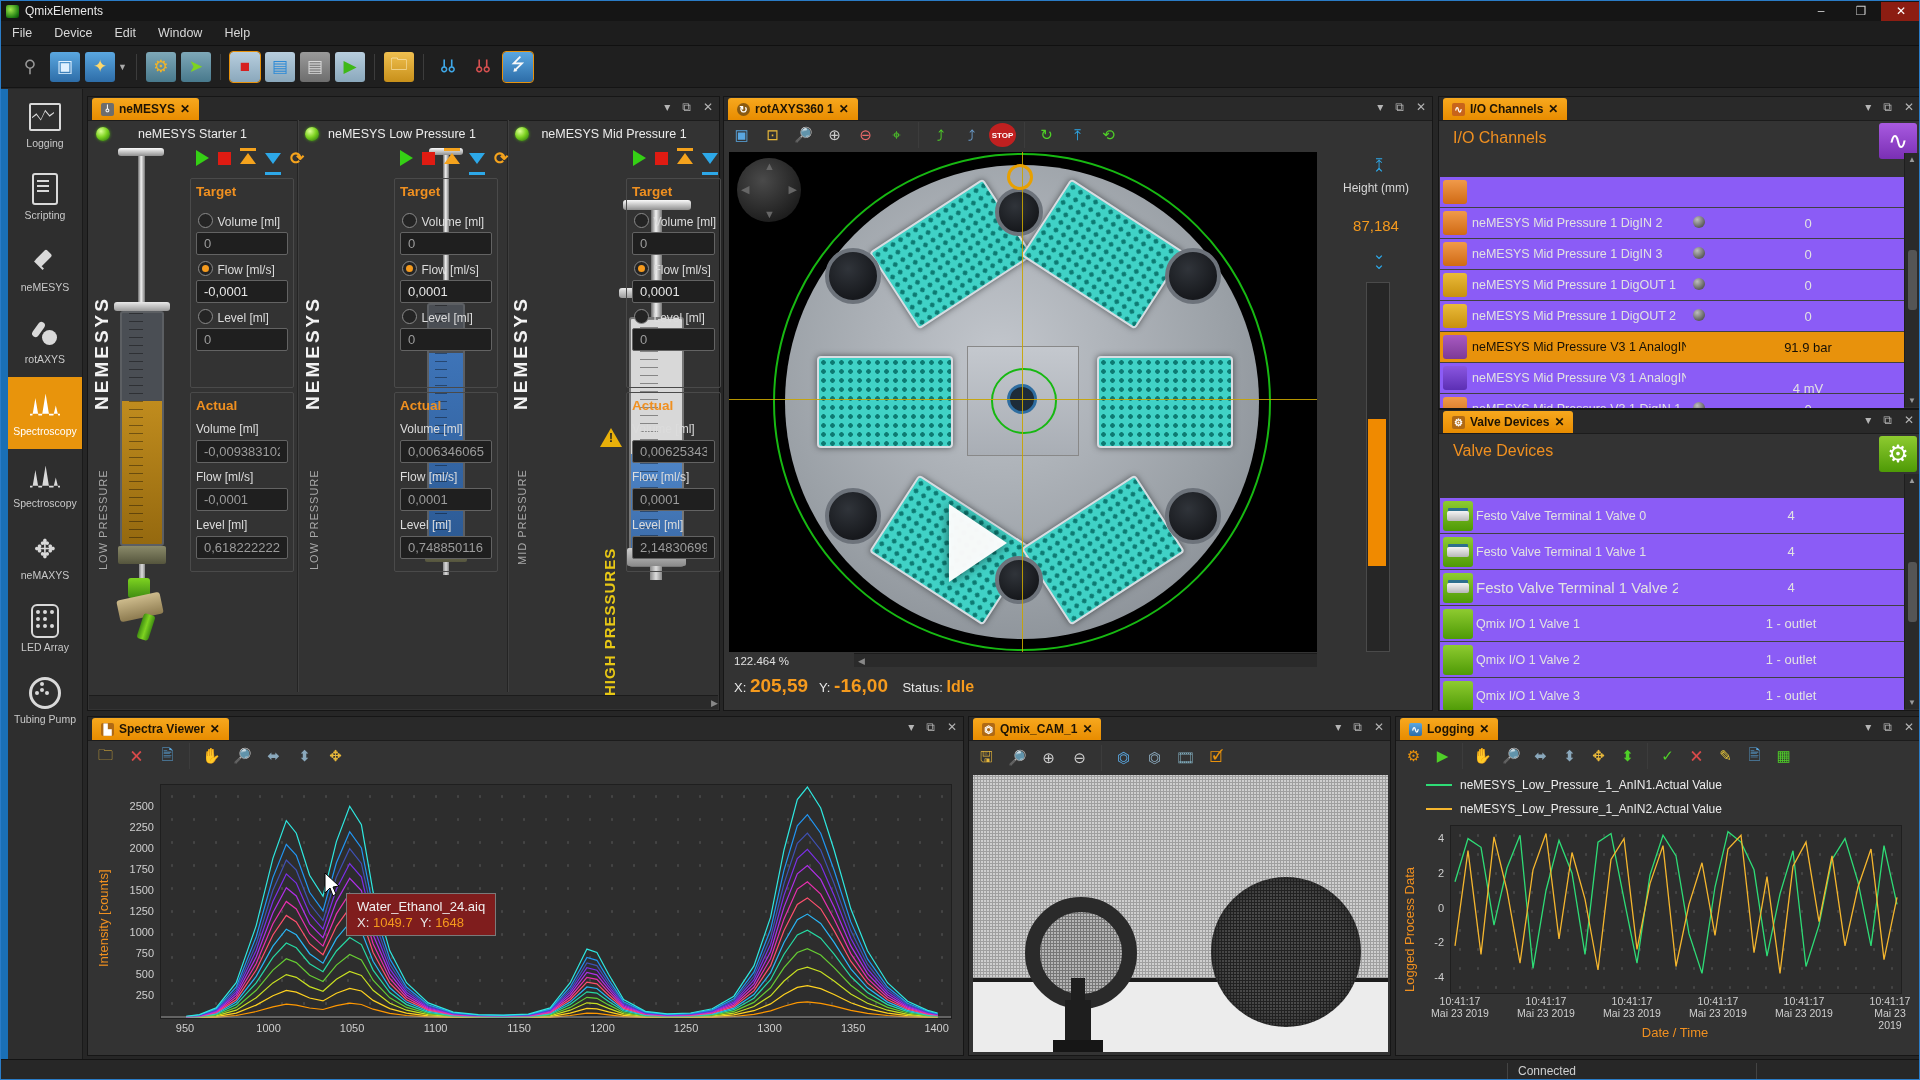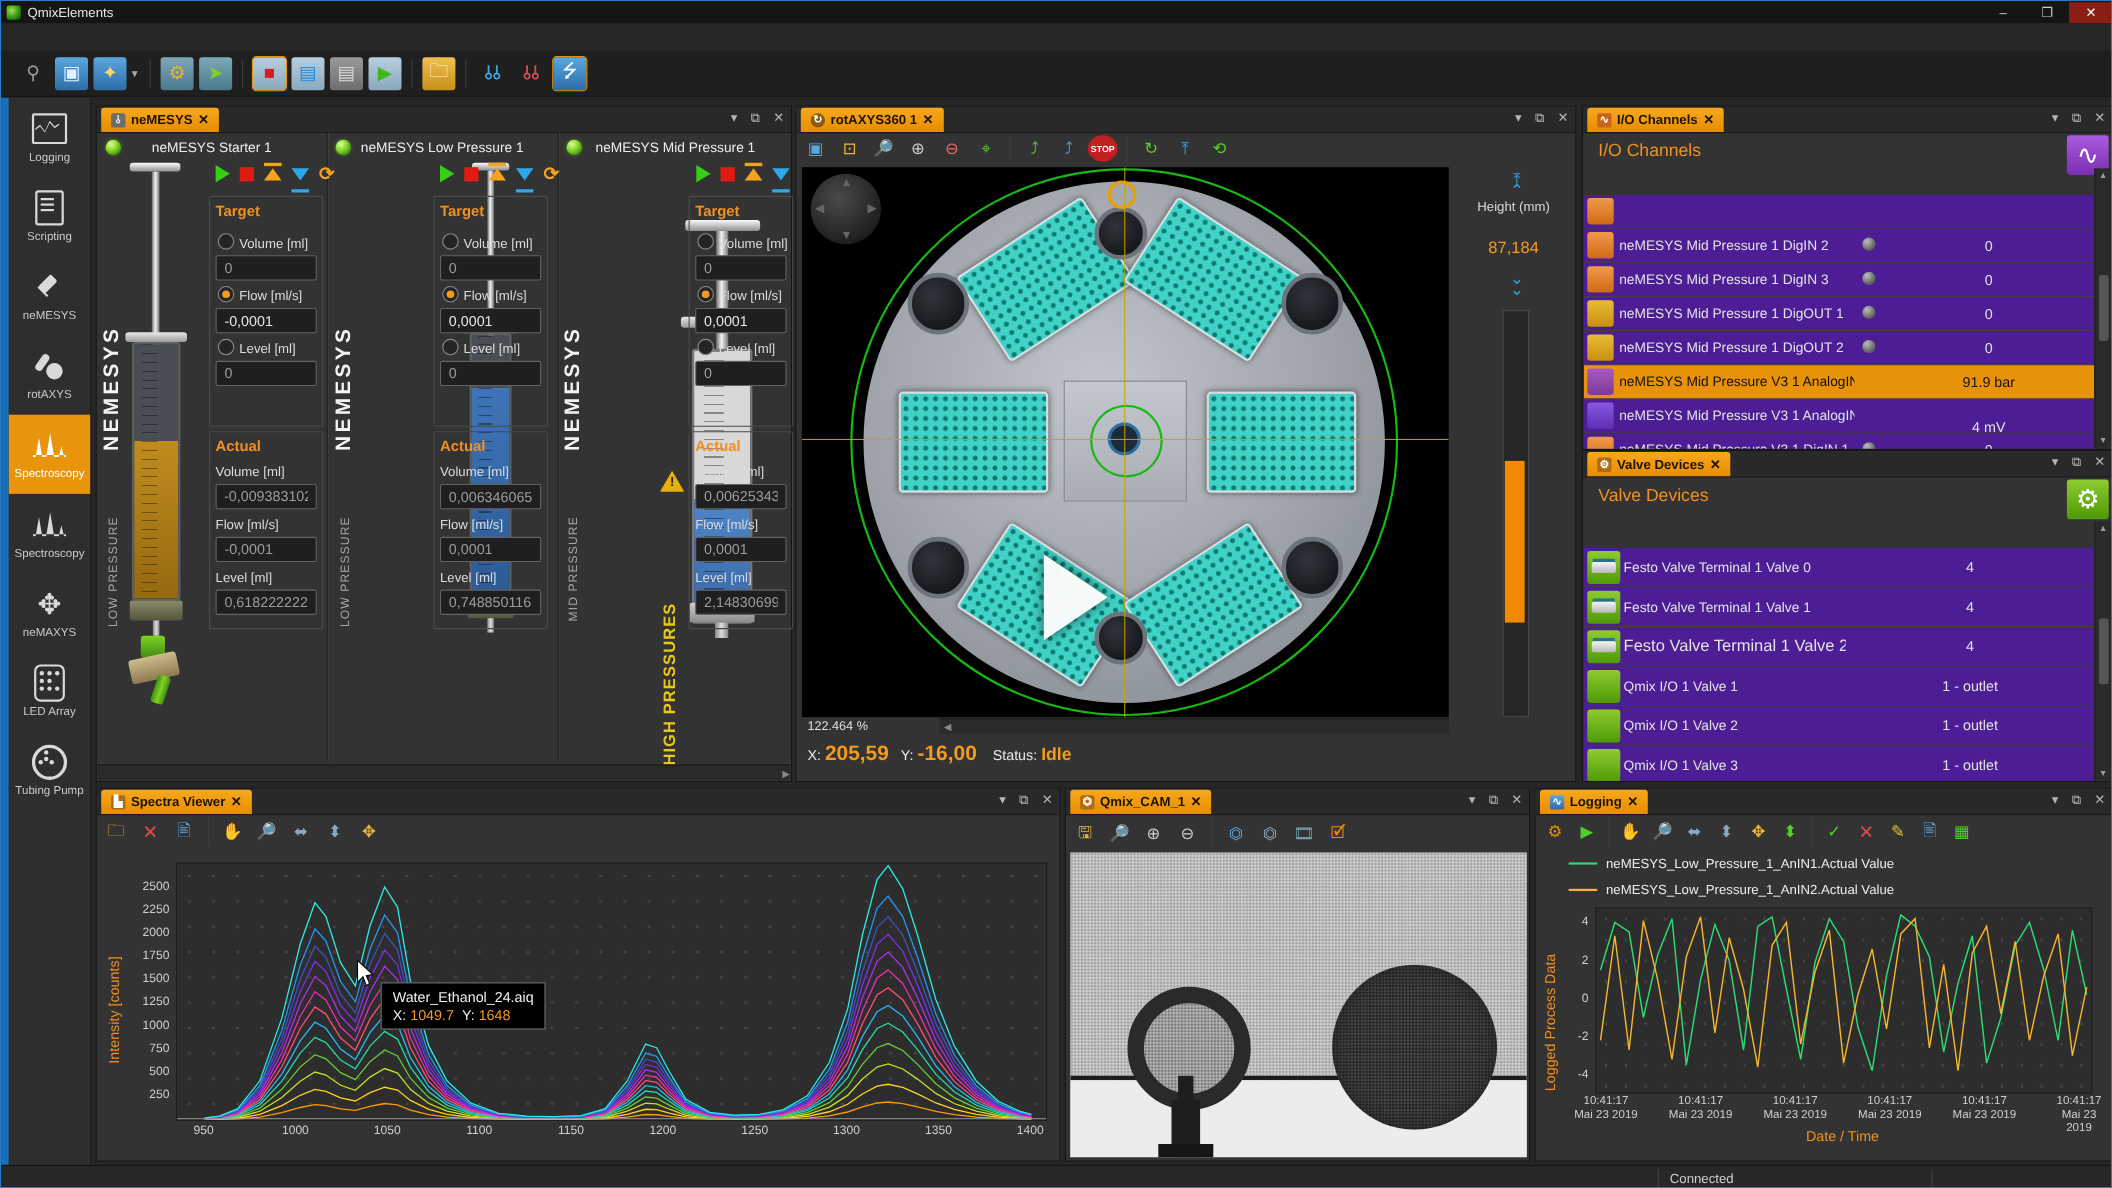--- a/index.html
+++ b/index.html
@@ -120,21 +120,21 @@
   .navpad span{position:absolute;color:#666;font-size:11px;}
   .hgt-chev{color:#2da8e8;font-size:15px;line-height:10px;text-align:center;}
   .slider-track{position:absolute;background:#262626;border:1px solid #4a4a4a;}
   .slider-fill{position:absolute;background:#f08a00;}
   .rstatus{font-size:13px;color:#e8e8e8;}
   .rstatus b{color:#f59a1d;font-size:19px;font-weight:bold;}
   
   .ptitle{color:#f09020;font-size:16px;}
   .thead{background:linear-gradient(#454545,#3a3a3a);border:1px solid #2a2a2a;color:#e4e4e4;font-size:12.5px;display:flex;align-items:center;}
   .trows{overflow:hidden;position:absolute;}
-  .trow{display:flex;align-items:center;background:#4c1d95;border-bottom:1px solid #414141;font-size:13px;color:#e2e2e2;}
+  .trow{display:flex;align-items:center;background:#8b5cf6;border-bottom:1px solid #414141;font-size:13px;color:#e2e2e2;}
   .trow.sel{background:#e8920c;color:#161006;}
   .ticon{width:24px;height:24px;border-radius:3px;display:flex;align-items:center;justify-content:center;font-size:13px;color:#fff;flex:none;}
   .i-digin{background:linear-gradient(#f09a4a,#d06a14);font-size:12px;}
   .i-digout{background:linear-gradient(#eabb3a,#c8900e);font-size:9px;font-weight:bold;}
   .i-gauge{background:linear-gradient(#a85ac2,#7d3a96);color:#ffc06a;font-size:14px;}
   .i-sine{background:linear-gradient(#8a56e0,#5c2fb4);font-size:14px;}
   .i-festo{background:linear-gradient(#8ecb30,#4e9a06);width:30px;height:30px;position:relative;}
   .i-festo::after{content:"";position:absolute;left:4px;top:10px;width:22px;height:10px;background:linear-gradient(#f4f4f4,#b8b8b8);border-radius:2px;box-shadow:0 -4px 0 -1px #2d6f8e;}
   .i-qmix{background:linear-gradient(#8ecb30,#4e9a06);width:30px;height:30px;font-size:20px;}
   .rowled{width:12px;height:12px;border-radius:50%;background:radial-gradient(circle at 35% 30%,#bdbdbd,#5d5d5d 70%);display:inline-block;}
@@ -142,21 +142,21 @@
   .vscroll{position:absolute;width:15px;background:#2a2a2a;border-left:1px solid #1e1e1e;display:flex;flex-direction:column;align-items:center;justify-content:space-between;color:#9a9a9a;font-size:8px;padding:2px 0;box-sizing:border-box;}
   .vthumb{width:9px;flex:0 0 60px;background:#555;border-radius:3px;margin:2px 0;}
   .sqbtn{position:absolute;width:38px;height:36px;border-radius:3px;display:flex;align-items:center;justify-content:center;font-size:24px;color:#fff;}
   
   .plotbox{position:absolute;background:#2d2d2d;border:1px solid #1f1f1f;
      background-image:radial-gradient(#454545 1px,transparent 1.4px);background-size:22px 23px;}
   .ytick{position:absolute;right:4px;font-size:11px;color:#cfcfcf;}
   .xtick{position:absolute;font-size:11px;color:#cfcfcf;transform:translateX(-50%);}
   .axlabel{color:#f09020;font-size:13px;}
   .vaxlabel{writing-mode:vertical-rl;transform:rotate(180deg);color:#f09020;font-size:13px;}
-  #spec-tooltip{position:absolute;background:#000000;border:1px solid #7a7a7a;padding:5px 10px;font-size:13px;color:#f0f0f0;z-index:5;}
+  #spec-tooltip{position:absolute;background:#7f1d1d;border:1px solid #7a7a7a;padding:5px 10px;font-size:13px;color:#f0f0f0;z-index:5;}
   #spec-tooltip .vals{color:#e8e8e8;margin-top:1px;}
   #spec-tooltip .vals b{color:#f59a1d;font-weight:normal;}
   .legend-row{display:flex;align-items:center;gap:8px;font-size:12px;color:#ececec;height:24px;}
   .legend-dash{width:26px;height:2px;}
   .xtick2{position:absolute;font-size:10.5px;color:#cfcfcf;text-align:center;transform:translateX(-50%);line-height:12px;}
   
   #cam-canvas{position:absolute;left:4px;top:58px;width:415px;height:277px;overflow:hidden;
      background-color:#cfcfcf;background-image:radial-gradient(#9f9f9f 1px,transparent 1.3px);background-size:3px 3px;}
   .cam-line{position:absolute;left:0;top:203px;width:100%;height:4px;background:#1c1c1c;}
   .droplet-big{position:absolute;left:238px;top:102px;width:150px;height:150px;border-radius:50%;
@@ -178,20 +178,27 @@
 
   <div id="titlebar" class="abs">
     <div id="appicon"></div>
     <span>QmixElements</span>
     <div class="spacer"></div>
     <div class="wbtn">–</div>
     <div class="wbtn">❐</div>
     <div class="wbtn" id="btn-close">✕</div>
   </div>
 
+  <div id="menubar" class="abs">
+    <span class="menu-item">File</span>
+    <span class="menu-item">Device</span>
+    <span class="menu-item">Edit</span>
+    <span class="menu-item">Window</span>
+    <span class="menu-item">Help</span>
+  </div>
 
   <div id="toolbar" class="abs">
     <div class="tbi" style="color:#9a9a9a;">⚲</div>
     <div class="tbi" style="background:linear-gradient(#5aa7e0,#2d6da8);color:#dff1ff;">▣</div>
     <div class="tbi" style="background:linear-gradient(#5aa7e0,#2d6da8);color:#ffd86a;">✦</div>
     <span class="caret">▼</span>
     <div class="tsep"></div>
     <div class="tbi" style="background:linear-gradient(#7ea8b8,#48798c);color:#f0b429;">⚙</div>
     <div class="tbi" style="background:linear-gradient(#7ea8b8,#48798c);color:#7ed321;">➤</div>
     <div class="tsep"></div>

